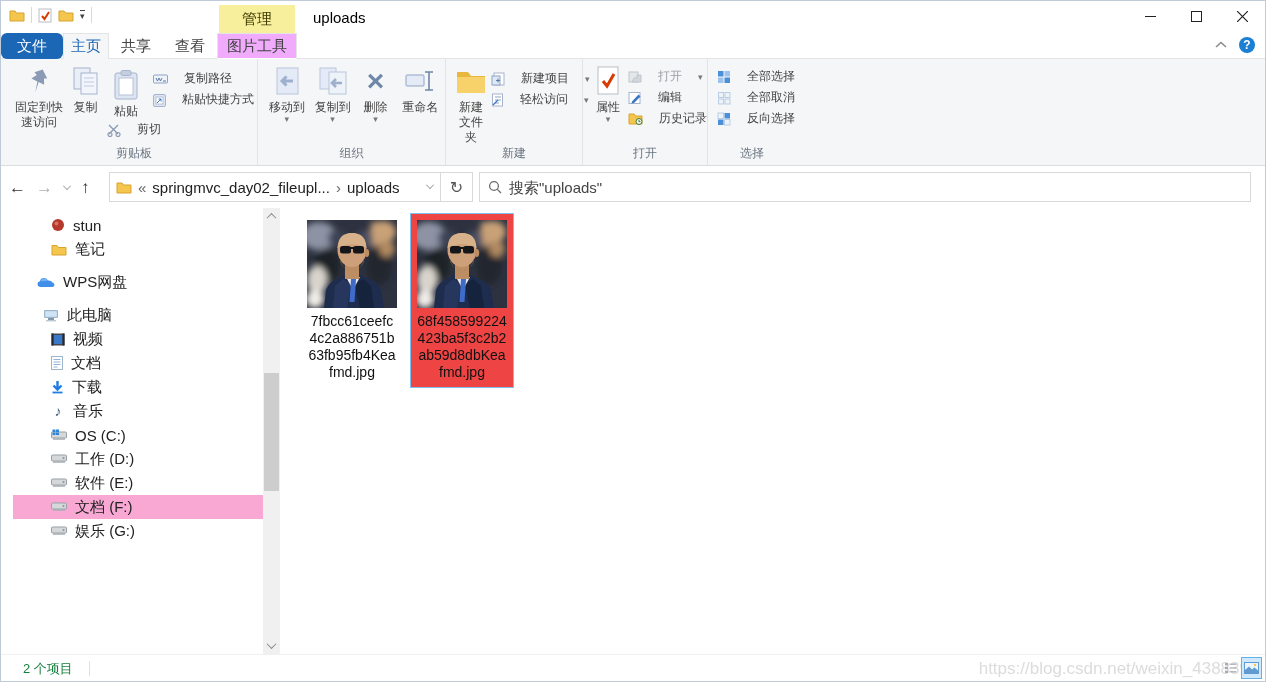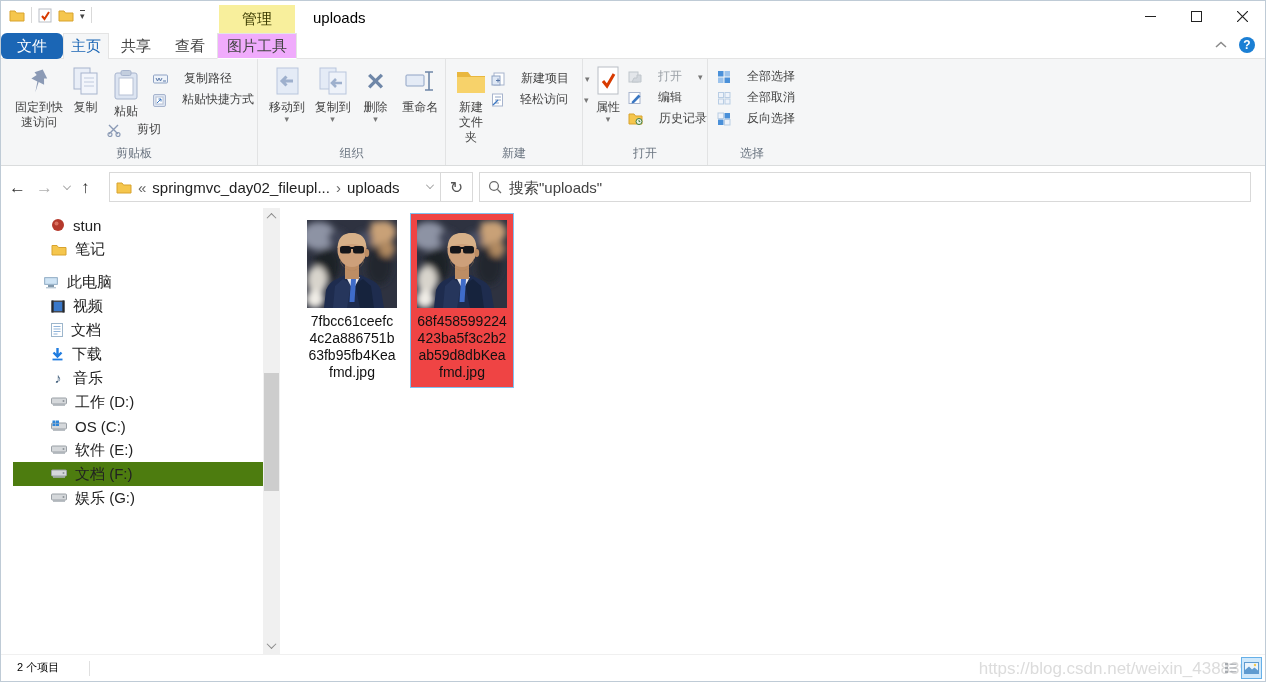--- a/index.html
+++ b/index.html
@@ -57,40 +57,40 @@
                 display:flex; align-items:center; justify-content:center; font-size:16px; color:#555;}
   .searchbox { position:absolute; left:478px; top:6px; right:14px; height:30px; border:1px solid #d9d9d9; background:#fff;
                display:flex; align-items:center; padding:0 8px; gap:7px;}
   .searchbox input { border:none; outline:none; font-size:15px; color:#333; width:100%; font-family:inherit;}
   .searchbox input::placeholder { color:#444; opacity:1; }
 
   
   .main { position:absolute; left:0; top:207px; right:0; bottom:27px; background:#fff; }
   .navpane { position:absolute; left:0; top:0; width:262px; bottom:0; overflow:hidden; padding-top:5px;}
   .nitem { height:24px; display:flex; align-items:center; gap:8px; font-size:15px; color:#222; cursor:default;margin-left:12px;}
-  .nitem.sel { background:#4d7c0f; }
+  .nitem.sel { background:#f9a8d4; }
   .nitem .lbl { white-space:nowrap; }
   .ind0 { padding-left:24px; } .ind1 { padding-left:30px; } .ind2 { padding-left:38px; }
   .gap { margin-top:9px; }
   .vscroll { position:absolute; left:262px; top:0; width:17px; bottom:0; background:#f0f0f0; }
   .vscroll .arr { position:absolute; left:0; width:17px; height:17px; display:flex; align-items:center; justify-content:center;}
   .vscroll .thumbbar { position:absolute; left:1px; width:15px; top:165px; height:118px; background:#cdcdcd; }
   .sarrow { width:7px; height:7px; border-right:1.4px solid #8a8a8a; border-bottom:1.4px solid #8a8a8a; }
   .up { transform:rotate(-135deg) translate(-1px,-1px);} .dn { transform:rotate(45deg) translate(-1px,-1px);}
 
   .content { position:absolute; left:280px; top:0; right:0; bottom:0; }
   .tiles { display:flex; gap:6px; padding:5px 0 0 19px; align-items:flex-start;}
   .tile { width:104px; padding:6px; border:1px solid transparent; }
   .tile.sel { border-color:#7fc1f0; background:#ef4444; }
   .thumb { width:90px; height:88px; display:block; }
   .fname { margin-top:5px; font-size:14px; line-height:17px; text-align:center; word-break:break-all; color:#111;}
 
   
   .statusbar { position:absolute; left:0; bottom:0; right:0; height:27px; background:#fff; border-top:1px solid #f0f0f0;}
-  .scount { position:absolute; left:16px; top:5px; font-size:11px; color:#000000; }
+  .scount { position:absolute; left:22px; top:5px; font-size:13px; color:#15803d; }
   .sdiv { position:absolute; left:88px; top:6px; width:1px; height:15px; background:#e0e0e0; }
   .watermark { position:absolute; right:16px; top:4px; font-size:17px; color:#dcdcdc; white-space:nowrap; z-index:0;}
   .viewbtns { position:absolute; right:3px; top:2px; display:flex; z-index:1; }
   .viewbtn { width:21px; height:22px; display:flex; align-items:center; justify-content:center; border:1px solid transparent;}
   .viewbtn.active { border-color:#66b0e8; background:#cfe8fb; }
 
   svg { display:block; }
 </style>
 </head>
 <body>
@@ -470,20 +470,29 @@
         <span class="lbl">stun</span>
       </div>
       <div class="nitem ind2">
         <span>
             <svg width="16" height="13">
               <path d="M1 2.5 L6 2.5 L7.5 4.5 L15 4.5 L15 12 L1 12 Z" fill="#f5c64d" stroke="#d8a32e"></path>
             </svg>
           </span>
         <span class="lbl">笔记</span>
       </div>
+      <div class="nitem ind0 gap">
+        <span>
+            <svg width="18" height="12">
+              <path d="M4 11 Q0.5 11 0.5 8 Q0.5 5.5 3 5.2 Q3.5 2 7 2 Q10 2 11 4.5 Q14 4 15.5 6.5 Q17.5 7 17.5 9 Q17.5 11 15 11 Z" fill="#3f8fe8"></path>
+              <path d="M3.5 5.3 Q4 2.6 7 2.6 Q9.7 2.6 10.7 5" fill="#72b2f2"></path>
+            </svg>
+          </span>
+        <span class="lbl">WPS网盘</span>
+      </div>
       <div class="nitem ind1 gap">
         <span>
             <svg width="16" height="13">
               <rect x="1" y="1" width="14" height="8" rx="1" fill="#9db6cc"></rect>
               <rect x="2.2" y="2.2" width="11.6" height="5.6" fill="#cfe4f5"></rect>
               <rect x="5" y="9" width="6" height="2" fill="#8299ad"></rect>
               <rect x="3" y="11" width="10" height="1.4" fill="#b9c8d4"></rect>
             </svg>
           </span>
         <span class="lbl">此电脑</span>
@@ -513,43 +522,43 @@
             <svg width="13" height="14">
               <path d="M6.5 1 L6.5 8 M2.5 5.5 L6.5 9.5 L10.5 5.5" stroke="#1f7ce0" stroke-width="2.4" fill="none"></path>
               <path d="M1.5 12.5 h10" stroke="#1f7ce0" stroke-width="1.8"></path>
             </svg>
           </span>
         <span class="lbl">下载</span>
       </div>
       <div class="nitem ind2">
         <span style="color:#3c5a78;font-size:14px;width:14px;text-align:center">♪</span>
         <span class="lbl">音乐</span>
-      </div>
-      <div class="nitem ind2">
-        <span>
-            <svg width="16" height="10">
-              <rect x="0.5" y="1" width="15" height="6" rx="1" fill="#d5d8db" stroke="#9aa0a6"></rect>
-              <rect x="2" y="7.2" width="12" height="1.6" fill="#aab0b6"></rect>
-              <circle cx="12.5" cy="4" r="1" fill="#8d9399"></circle>
-            </svg>
-          </span>
-        <span class="lbl">工作 (D:)</span>
       </div>
       <div class="nitem ind2">
         <span>
             <svg width="16" height="12">
               <rect x="0.5" y="3" width="15" height="6" rx="1" fill="#d5d8db" stroke="#9aa0a6"></rect>
               <rect x="2" y="9.2" width="12" height="1.6" fill="#aab0b6"></rect>
               <rect x="1.5" y="0.5" width="3" height="3" fill="#2f86d8"></rect>
               <rect x="5" y="0.5" width="3" height="3" fill="#2f86d8"></rect>
               <rect x="1.5" y="4" width="3" height="2" fill="#2f86d8"></rect>
               <rect x="5" y="4" width="3" height="2" fill="#2f86d8"></rect>
             </svg>
           </span>
         <span class="lbl">OS (C:)</span>
+      </div>
+      <div class="nitem ind2">
+        <span>
+            <svg width="16" height="10">
+              <rect x="0.5" y="1" width="15" height="6" rx="1" fill="#d5d8db" stroke="#9aa0a6"></rect>
+              <rect x="2" y="7.2" width="12" height="1.6" fill="#aab0b6"></rect>
+              <circle cx="12.5" cy="4" r="1" fill="#8d9399"></circle>
+            </svg>
+          </span>
+        <span class="lbl">工作 (D:)</span>
       </div>
       <div class="nitem ind2">
         <span>
             <svg width="16" height="10">
               <rect x="0.5" y="1" width="15" height="6" rx="1" fill="#d5d8db" stroke="#9aa0a6"></rect>
               <rect x="2" y="7.2" width="12" height="1.6" fill="#aab0b6"></rect>
               <circle cx="12.5" cy="4" r="1" fill="#8d9399"></circle>
             </svg>
           </span>
         <span class="lbl">软件 (E:)</span>

